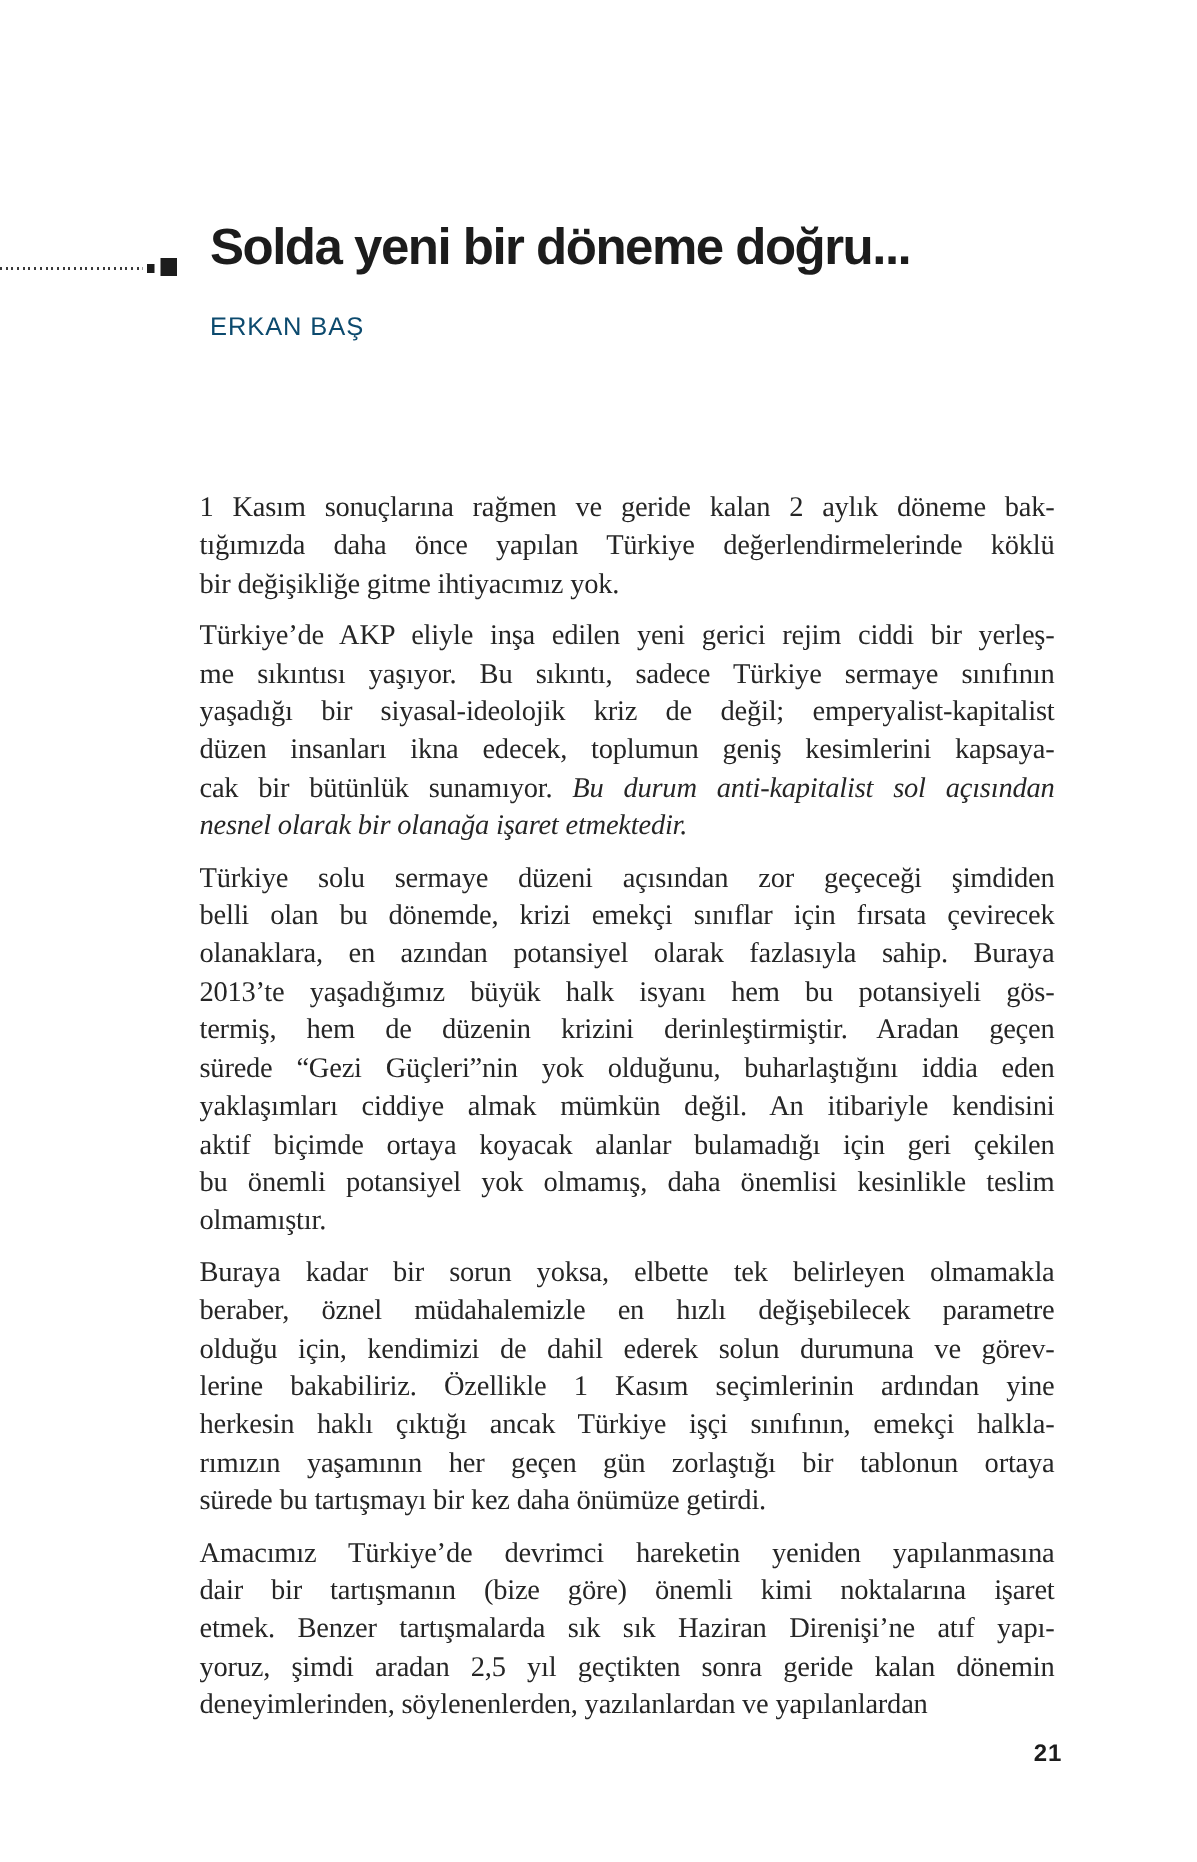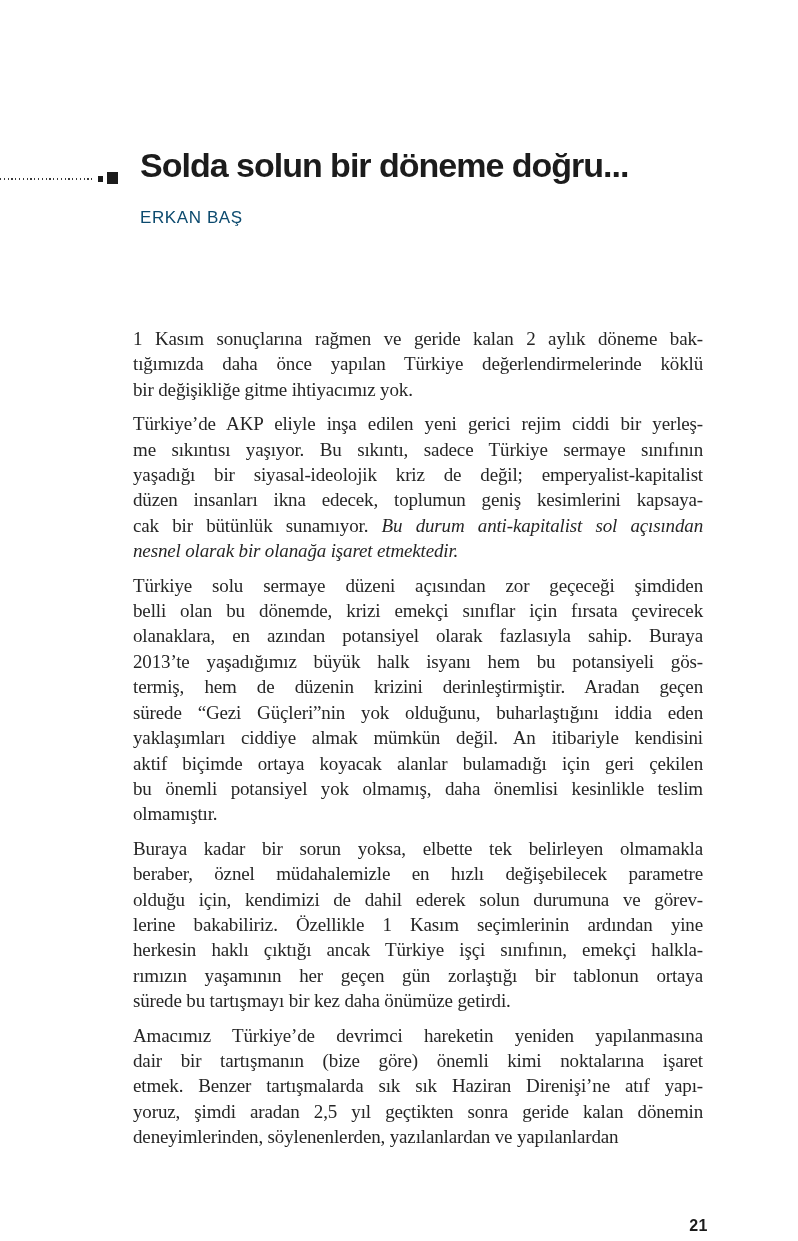--- a/index.html
+++ b/index.html
@@ -67,38 +67,38 @@
     letter-spacing: -0.15px;
     color: #262626;
   }
   .para { margin: 0 0 9px 0; }
   .line { text-align: justify; text-align-last: justify; }
   .line.last { text-align-last: left; }
   .em { font-style: italic; }
   .page-number {
     position: absolute;
     right: 90px;
-    top: 1217px;
+    top: 1161px;
     font-family: "Liberation Sans", sans-serif;
     font-weight: bold;
     font-size: 16px;
     letter-spacing: 0.5px;
     color: #1c1c1c;
   }
 </style>
 </head>
 <body>
 
 <div class="page">
 
   <div class="deco-dotted"></div>
   <div class="deco-sq-small"></div>
   <div class="deco-sq-large"></div>
 
-  <h1 class="title" style="margin:0;">Solda solun bir döneme doğru...</h1>
+  <h1 class="title" style="margin:0;">Solda yeni bir döneme doğru...</h1>
 
   <div class="author">ERKAN BAŞ</div>
 
   <div class="body-text">
       <div class="para">
         <div class="line"><span>1 Kasım sonuçlarına rağmen ve geride kalan 2 aylık döneme bak-</span></div>
         <div class="line"><span>tığımızda daha önce yapılan Türkiye değerlendirmelerinde köklü</span></div>
         <div class="line last"><span>bir değişikliğe gitme ihtiyacımız yok.</span></div>
       </div>
       <div class="para">

